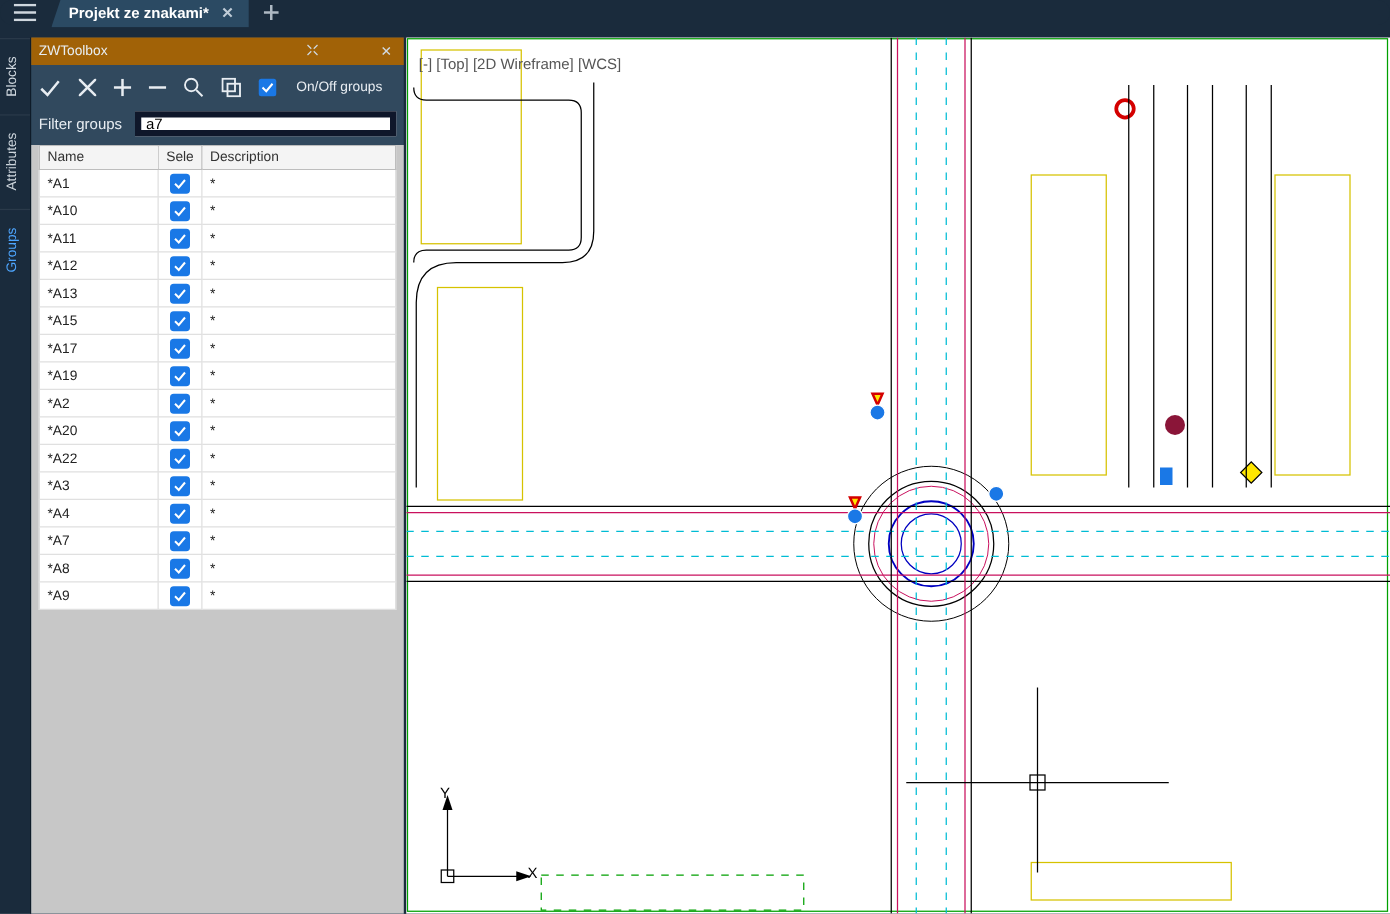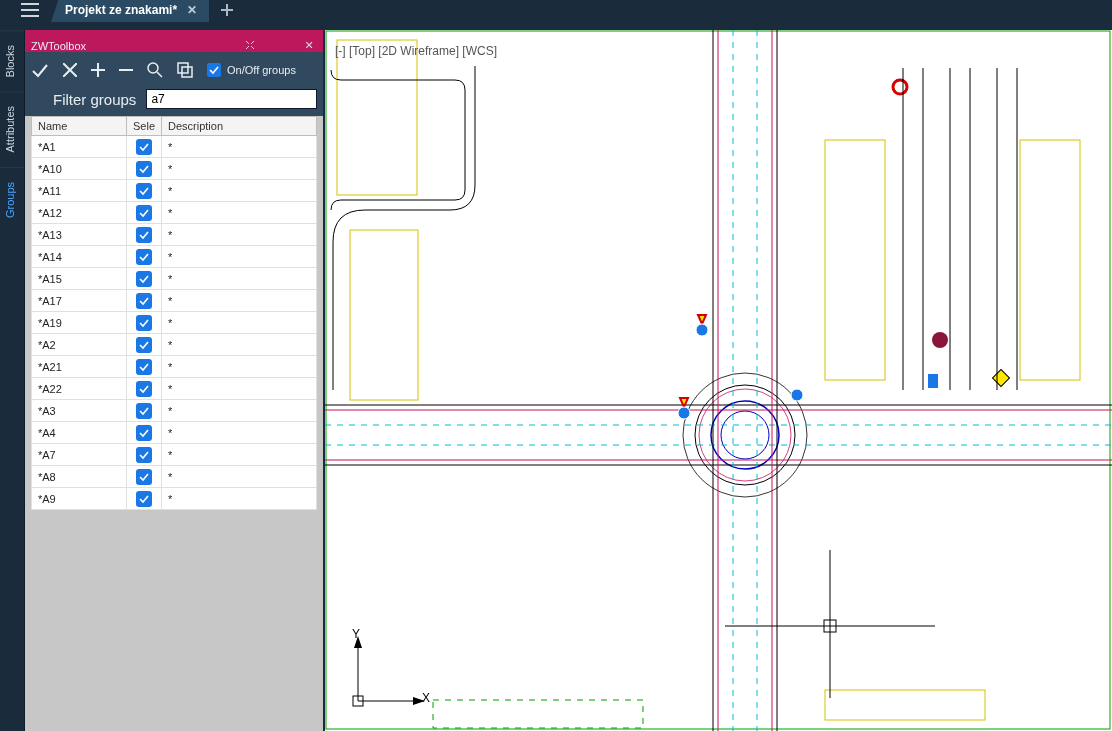--- a/index.html
+++ b/index.html
@@ -12,21 +12,21 @@
     overflow: hidden;
     position: relative;
   }
 
   
   .header-row {
     height: 20px;
     background: #1a2b3c;
     display: flex;
     align-items: center;
-    padding-left: 15px;
+    padding-left: 5px;
     border-radius: 12px;
   }
   .menu-btn {
     width: 30px; height: 30px;
     display:flex; align-items:center; justify-content:center;
     cursor:pointer;
   }
   .tab {
     background: #2b4a63;
     color: #fff;
@@ -76,51 +76,51 @@
     height:calc(100% - 30px);
     background:#31495e;
     border-right:2px solid #1a2b3c;
     display:flex;
     flex-direction:column;
     color:#fff;
   }
   .panel-header {
     height:22px;
     display:flex;
-    align-items:flex-end;
+    align-items:center;
     padding:0 6px;
-    background:#be185d;
+    background:#a16207;
     font-size:11px;
     color:#e8eef3;
     gap:43px;
   }
   .panel-header .title { flex:1; }
   .panel-header .icon-btn { width:16px; text-align:center; cursor:pointer; color:#d2dbe3; }
 
   .toolbar-row {
     height:36px;
     display:flex;
     align-items:center;
     padding:0 6px;
     gap:14px;
   }
   .tool-icon { color:#e8edf2; cursor:pointer; display:flex;align-items:center;justify-content:center; }
   .tool-icon svg { display:block; }
-  .onoff-wrap { display:flex; align-items:center; gap:6px; font-size:11px; color:#e8edf2; }
+  .onoff-wrap { display:flex; align-items:center; gap:16px; font-size:11px; color:#e8edf2; }
   .onoff-wrap .cb { width:14px; height:14px; background:#1a78e6; border-radius:2px; display:flex;align-items:center;justify-content:center; }
 
   .filter-row {
     height:28px;
     display:flex;align-items:center;
     padding:0 6px 6px;
     gap:10px;
   }
-  .filter-row label { font-size:15px; color:#e8edf2;margin-left:22px; }
+  .filter-row label { font-size:12px; color:#e8edf2; }
   .filter-row input {
-    flex:1; height:20px; border:1px solid #0f172a;
+    flex:1; height:20px; border:5px solid #0f172a;
     background:#fff; color:#000; font-size:12px;
     padding:0 4px;
     outline:none;
   }
 
   .table-wrap {
     flex:1;
     background:#c7c7c7;
     overflow:hidden;
     padding:0 6px 6px;
@@ -340,31 +340,20 @@
               <td style="text-align:center">
                 <div class="chk">
                   <svg width="10" height="10">
                     <polyline points="1,5 4,8 9,2" fill="none" stroke="#fff" stroke-width="1.6"></polyline>
                   </svg>
                 </div>
               </td>
               <td>*</td>
             </tr>
             <tr>
-              <td>*A14</td>
-              <td style="text-align:center">
-                <div class="chk">
-                  <svg width="10" height="10">
-                    <polyline points="1,5 4,8 9,2" fill="none" stroke="#fff" stroke-width="1.6"></polyline>
-                  </svg>
-                </div>
-              </td>
-              <td>*</td>
-            </tr>
-            <tr>
               <td>*A15</td>
               <td style="text-align:center">
                 <div class="chk">
                   <svg width="10" height="10">
                     <polyline points="1,5 4,8 9,2" fill="none" stroke="#fff" stroke-width="1.6"></polyline>
                   </svg>
                 </div>
               </td>
               <td>*</td>
             </tr>
@@ -395,21 +384,21 @@
               <td style="text-align:center">
                 <div class="chk">
                   <svg width="10" height="10">
                     <polyline points="1,5 4,8 9,2" fill="none" stroke="#fff" stroke-width="1.6"></polyline>
                   </svg>
                 </div>
               </td>
               <td>*</td>
             </tr>
             <tr>
-              <td>*A21</td>
+              <td>*A20</td>
               <td style="text-align:center">
                 <div class="chk">
                   <svg width="10" height="10">
                     <polyline points="1,5 4,8 9,2" fill="none" stroke="#fff" stroke-width="1.6"></polyline>
                   </svg>
                 </div>
               </td>
               <td>*</td>
             </tr>
             <tr>

